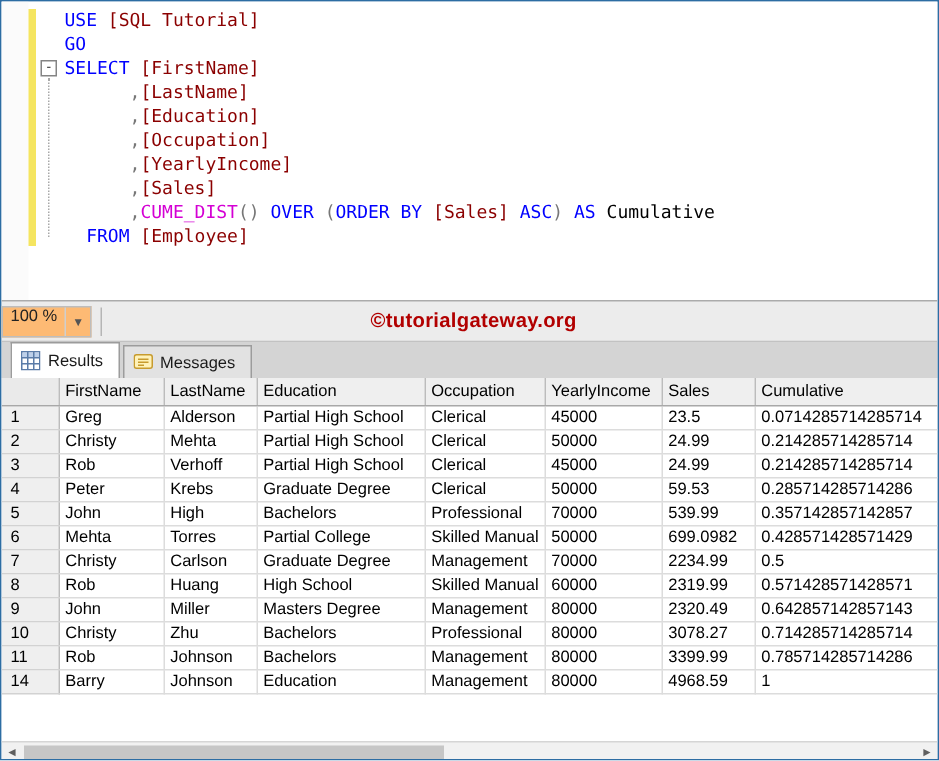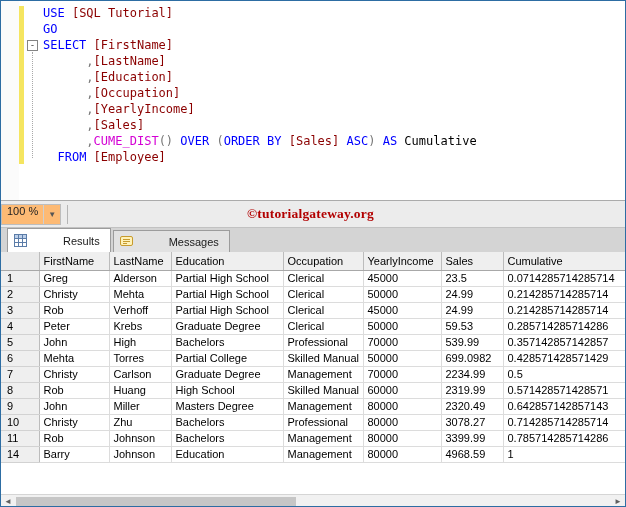--- a/index.html
+++ b/index.html
@@ -36,31 +36,31 @@
   }
   .zoom-value{font-size:11px;color:#222;padding:0 5px;}
   .zoom-arrow{
     font-size:8px;color:#555;padding:0 4px;border-left:1px solid #cfcfcf;
     height:100%;display:inline-flex;align-items:center;cursor:pointer;
   }
   .strip-sep{width:1px;height:19px;background:#b5b5b5;margin-left:6px;}
   .watermark{
     position:absolute;left:246px;top:5px;
     font-weight:bold;font-size:13.5px;letter-spacing:0.2px;
-    font-family:Liberation Serif, serif;color:#b20000;
+    font-family:Liberation Sans, sans-serif;color:#b20000;
   }
   
   .tabbar{
     height:24px;background:#d4d4d4;display:flex;align-items:flex-end;
     padding-left:6px;border-top:1px solid #c2c2c2;
   }
   .tab{
     display:inline-flex;align-items:center;height:21px;padding:0 10px 0 6px;
     font-size:11px;color:#1a1a1a;background:#e2e2e2;border:1px solid #9c9c9c;
-    border-bottom:none;margin-right:2px;cursor:pointer;gap:31px;
+    border-bottom:none;margin-right:2px;cursor:pointer;
   }
   .tab.active{background:#ffffff;height:23px;}
   .tab-icon{display:inline-block;width:13px;height:13px;margin-right:5px;}
   .tab-icon svg{display:block;}
   
   .gridwrap{height:242px;background:#ffffff;overflow:hidden;}
   table.grid{
     border-collapse:collapse;table-layout:fixed;width:624px;
     font:11px "Liberation Sans",sans-serif;color:#000;
   }

